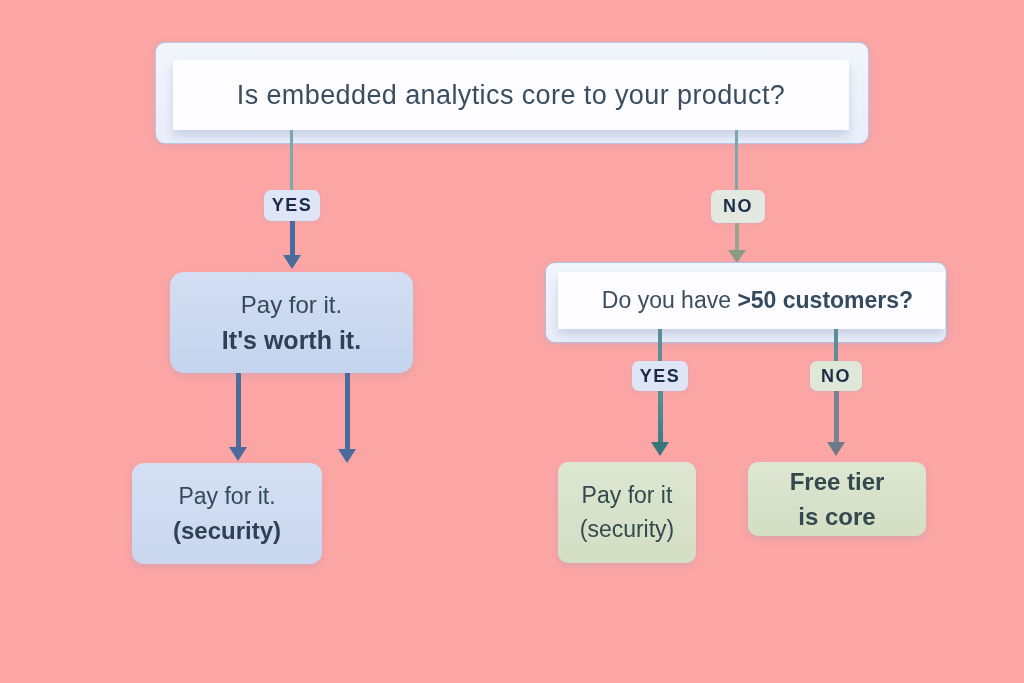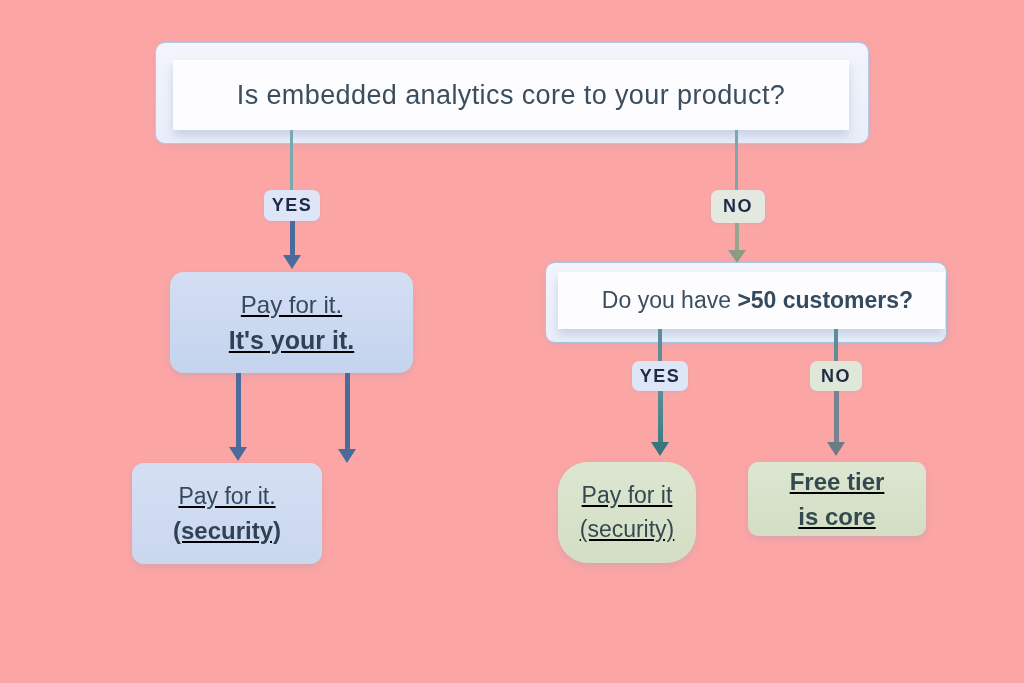--- a/index.html
+++ b/index.html
@@ -48,21 +48,20 @@
   .arrow.teal .shaft { width:5px; background:linear-gradient(180deg,#5b8e96,#3f7d85); }
   .arrow.teal .head  { border-top:14px solid #38767e; }
   .arrow.gray .shaft { width:5px; background:#77838f; }
   .arrow.gray .head  { border-top:14px solid #6d7a87; }
 
   
   .node {
     position:absolute; display:flex; flex-direction:column;
     align-items:center; justify-content:center; gap:7px;
     box-shadow:0 3px 6px rgba(150,160,185,0.3);
-    text-decoration:underline;
   }
   .node.blue1 { border-radius:14px; background:linear-gradient(180deg,#d3def3,#c4d4ee); }
   .node.blue2 { border-radius:12px; background:linear-gradient(180deg,#d5dff3,#c9d7ef); }
   .node.green { border-radius:10px; background:linear-gradient(180deg,#dde6d1,#d3dec4); }
   .node .l1 { font-size:23px; color:#36495c; }
   .node .l2 { font-size:24px; font-weight:bold; color:#2f4254; }
   .node.blue1 .l1 { font-size:24px; }
   .node.blue1 .l2 { font-size:25px; }
   .node.green .l1, .node.green .l2 { color:#34494f; }
   .node.green.regular .l2 { font-weight:normal; font-size:23px; }
@@ -89,21 +88,21 @@
     <div class="head"></div>
   </div>
 
   <div class="arrow sagegray" style="left:727px; top:223px; height:40px;">
     <div class="shaft"></div>
     <div class="head"></div>
   </div>
 
   <div class="node blue1" style="left:170px; top:272px; width:243px; height:101px;">
     <span class="l1">Pay for it.</span>
-    <span class="l2">It's your it.</span>
+    <span class="l2">It's worth it.</span>
   </div>
 
   <div class="arrow slate" style="left:228px; top:373px; height:88px;">
     <div class="shaft"></div>
     <div class="head"></div>
   </div>
   <div class="arrow slate" style="left:337px; top:373px; height:90px;">
     <div class="shaft"></div>
     <div class="head"></div>
   </div>
@@ -126,21 +125,21 @@
 
   <div class="arrow teal" style="left:650px; top:391px; height:65px;">
     <div class="shaft"></div>
     <div class="head"></div>
   </div>
   <div class="arrow gray" style="left:826px; top:391px; height:65px;">
     <div class="shaft"></div>
     <div class="head"></div>
   </div>
 
-  <div class="node green regular" style="left:558px; top:462px; width:138px; height:101px;border-radius:30px;">
+  <div class="node green regular" style="left:558px; top:462px; width:138px; height:101px;">
     <span class="l1">Pay for it</span>
     <span class="l2">(security)</span>
   </div>
   <div class="node green boldall" style="left:748px; top:462px; width:178px; height:74px;">
     <span class="l1">Free tier</span>
     <span class="l2">is core</span>
   </div>
 
 </div>
 

